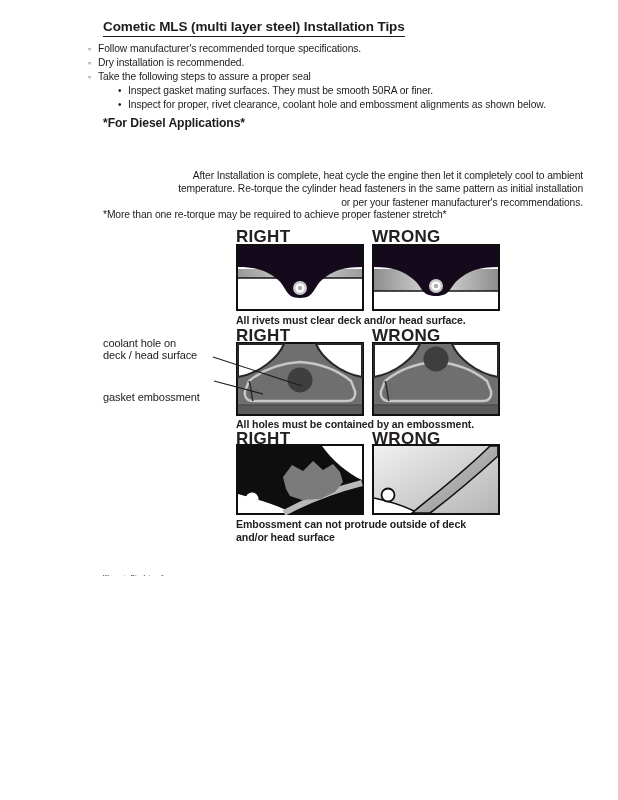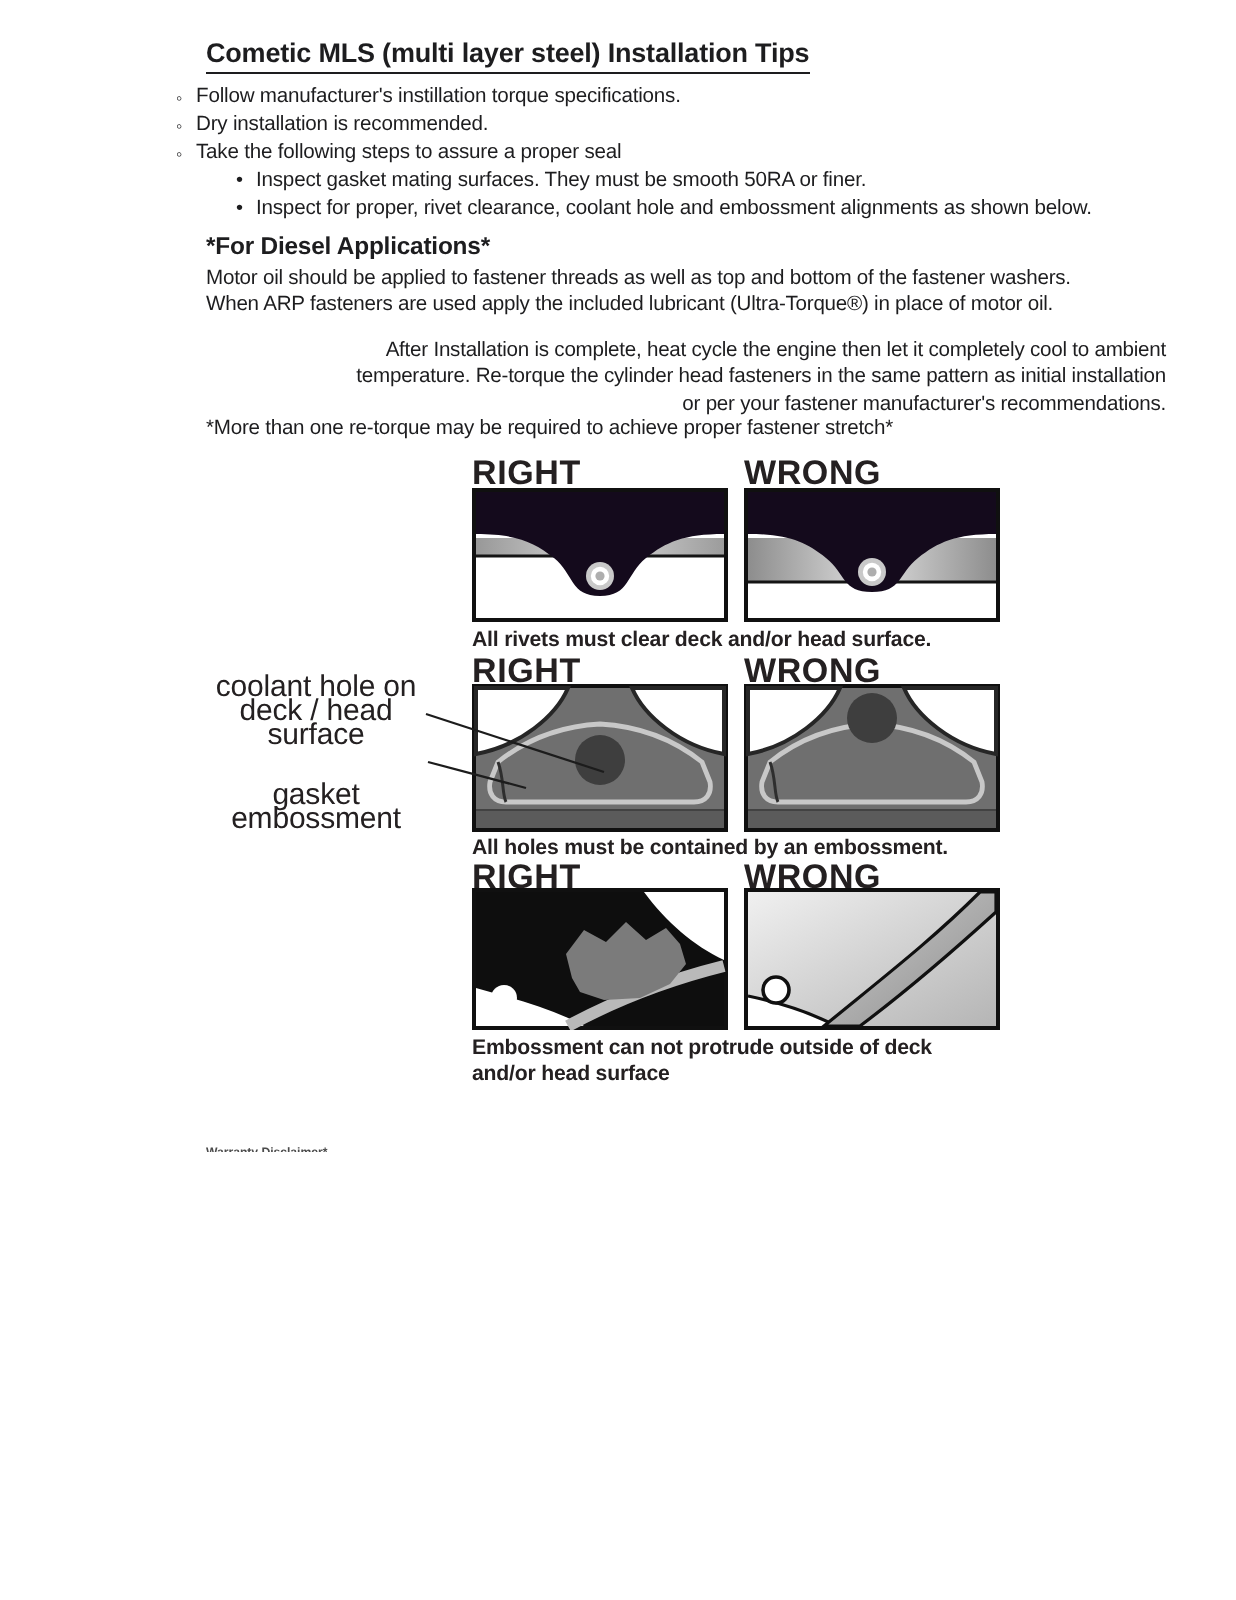--- a/index.html
+++ b/index.html
@@ -18,61 +18,59 @@
   .b-marker{width:10px;flex:0 0 10px;text-align:left;font-size:9px;line-height:14px;}
   .sub .b-marker{font-size:10px;}
   .sub{margin-left:30px;}
   .diesel-h{left:103px;top:116px;font-size:12.2px;font-weight:bold;letter-spacing:-0.1px;}
   .para{left:103px;top:0;width:480px;font-size:10.3px;line-height:13.4px;letter-spacing:-0.12px;white-space:pre-line;}
   .p1{top:133px;}
   .p2{top:169px;text-align:right;}
   .p3{top:208px;}
   .dg-label{width:128px;text-align:left;font-size:17px;font-weight:bold;letter-spacing:0.3px;color:#242021;}
   .dg-caption{left:236px;font-size:10.6px;font-weight:bold;letter-spacing:-0.1px;line-height:12.6px;white-space:pre-line;color:#242021;}
-  .ann{width:110px;text-align:center;font-size:15px;line-height:11.8px;letter-spacing:-0.1px;color:#242021;white-space:pre-line;}
+  .ann{width:110px;text-align:left;font-size:11px;line-height:11.8px;letter-spacing:-0.1px;color:#242021;white-space:pre-line;}
   .legal{left:103px;top:573px;width:414px;font-size:6.1px;line-height:7.5px;letter-spacing:-0.02px;color:#4b4b4b;}
   .legal .lg{margin:0 0 7.5px 0;white-space:pre-line;}
   .legal .lg-h{font-weight:bold;margin:0 0 7.5px 0;}
   .footer-code{left:386px;top:760px;font-size:11.5px;letter-spacing:0.3px;color:#3a3a3a;}
   svg{display:block;}
   .overlay{pointer-events:none;}
 </style>
 </head>
 <body>
 
 <div class="page">
 
   <div class="abs title">Cometic MLS (multi layer steel) Installation Tips</div>
 
   <div class="abs tips">
     <div class="b-row">
       <span class="b-marker">◦</span>
-      <span>Follow manufacturer's instillation torque specifications.</span>
+      <span>Follow manufacturer's recommended torque specifications.</span>
     </div>
     <div class="b-row">
       <span class="b-marker">◦</span>
       <span>Dry installation is recommended.</span>
     </div>
     <div class="b-row">
       <span class="b-marker">◦</span>
       <span>Take the following steps to assure a proper seal</span>
     </div>
     <div class="b-row sub">
       <span class="b-marker">•</span>
       <span>Inspect gasket mating surfaces.  They must be smooth 50RA or finer.</span>
     </div>
     <div class="b-row sub">
       <span class="b-marker">•</span>
       <span>Inspect for proper, rivet clearance, coolant hole and embossment alignments as shown below.</span>
     </div>
   </div>
 
   <div class="abs diesel-h">*For Diesel Applications*</div>
-  <div class="abs para p1">Motor oil should be applied to fastener threads as well as top and bottom of the fastener washers.
-When ARP fasteners are used apply the included lubricant (Ultra-Torque®) in place of motor oil.</div>
   <div class="abs para p2">After Installation is complete, heat cycle the engine then let it completely cool to ambient
 temperature. Re-torque the cylinder head fasteners in the same pattern as initial installation
 or per your fastener manufacturer's recommendations.</div>
   <div class="abs para p3">*More than one re-torque may be required to achieve proper fastener stretch*</div>
 
   <div class="abs dg-label" style="left:236px;top:227px;">RIGHT</div>
   <div class="abs dg-label" style="left:372px;top:227px;">WRONG</div>
 
   <svg class="abs" style="left:236px;top:244px;" width="128" height="67" viewBox="0 0 128 67">
     <defs>

